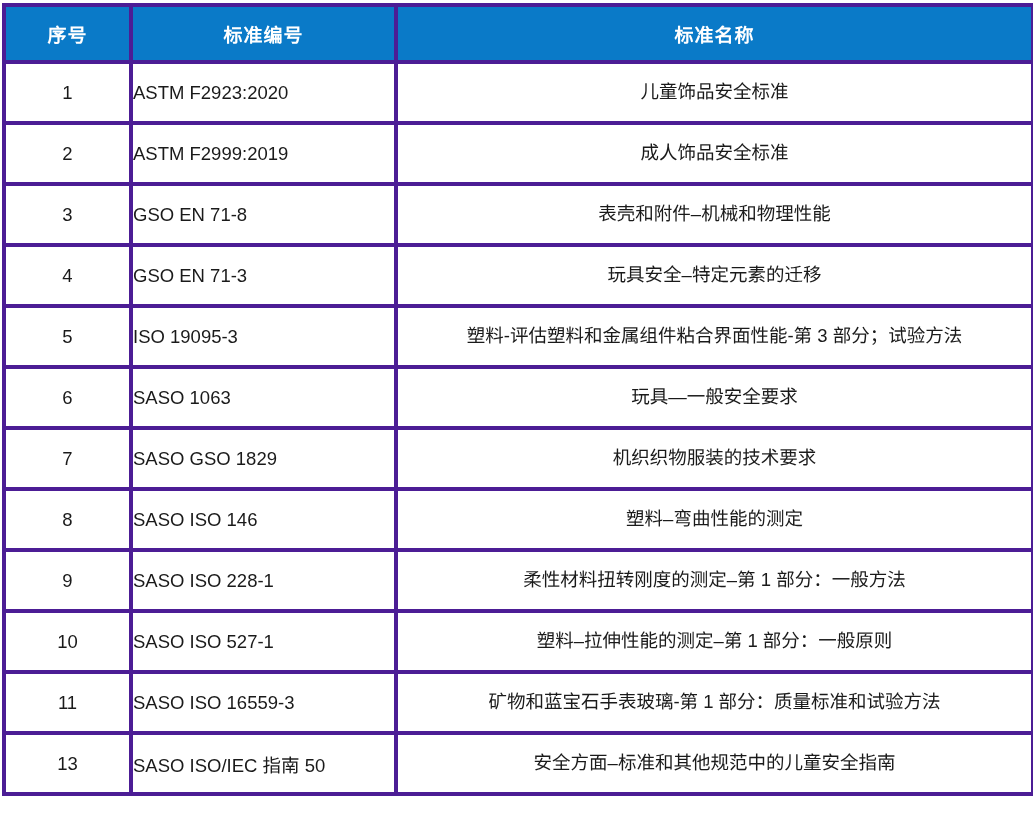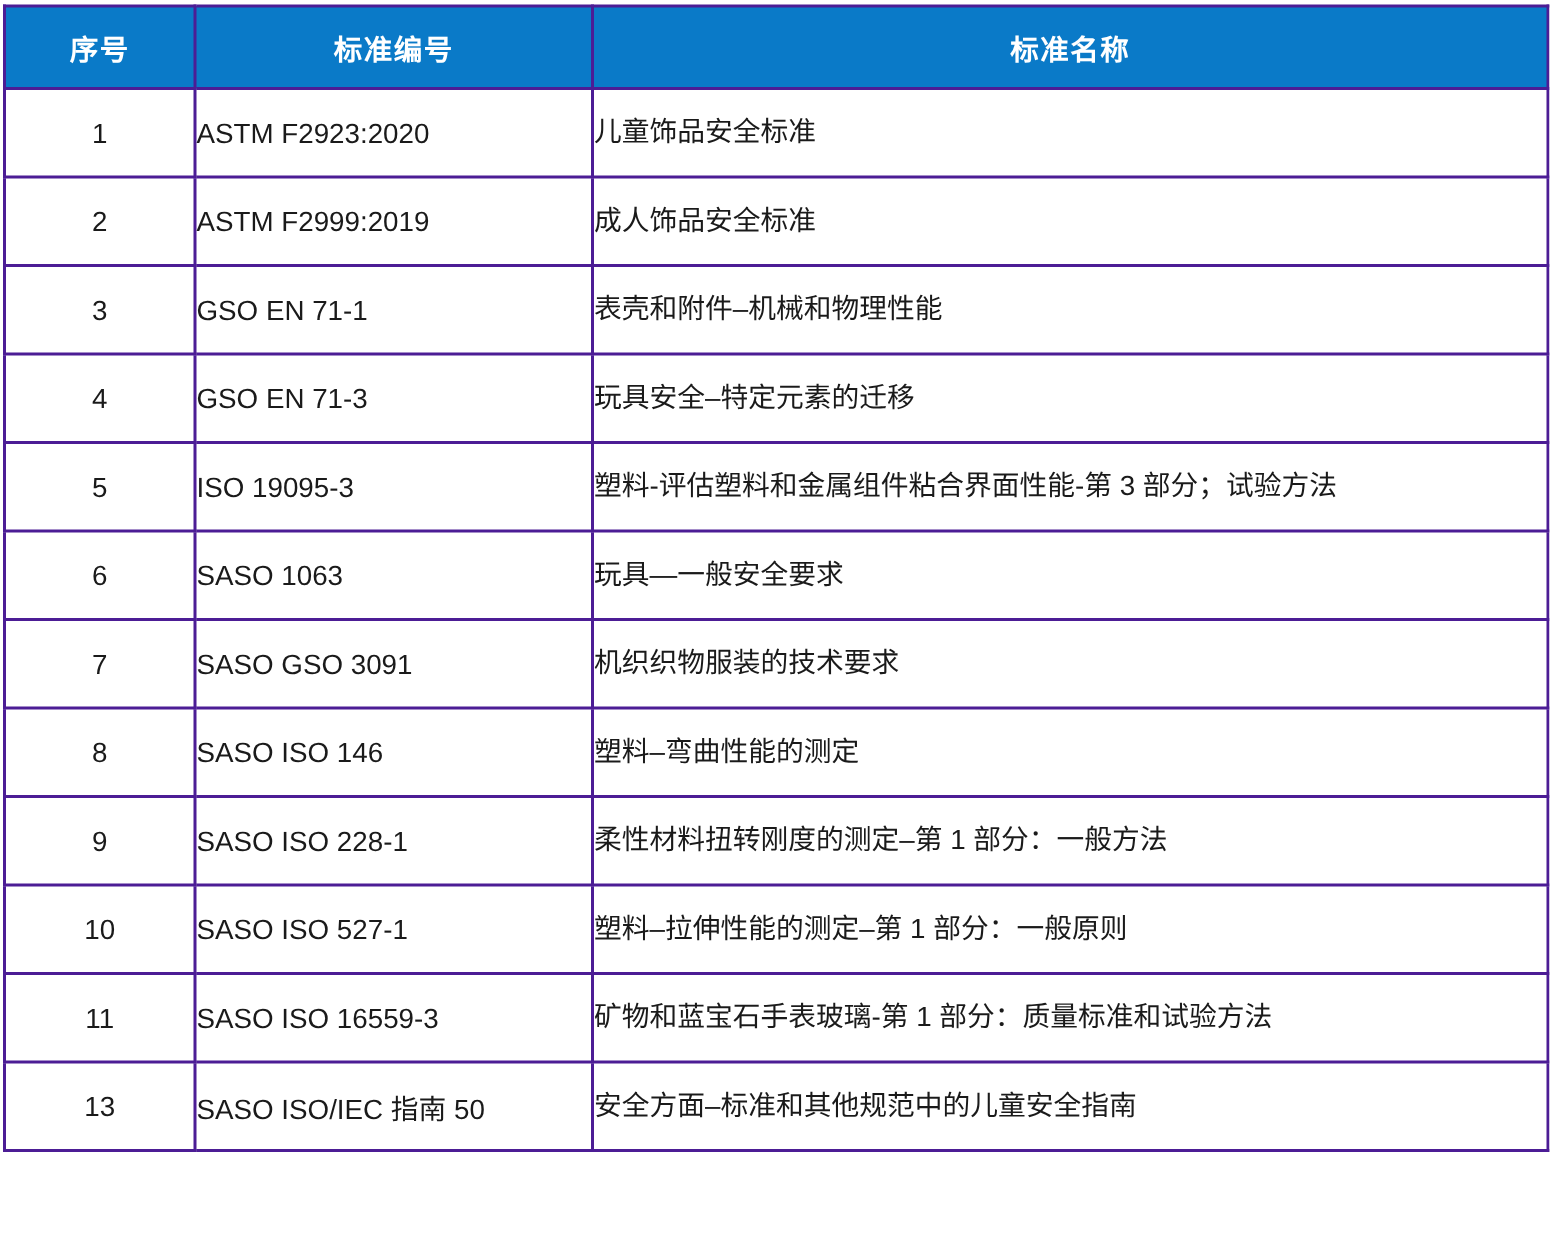--- a/index.html
+++ b/index.html
@@ -19,21 +19,21 @@
     box-sizing: border-box;
   }
   table.std-table {
     border-collapse: collapse;
     table-layout: fixed;
     width: 1029px;
     margin: 3px 0 0 2px;
   }
   table.std-table th,
   table.std-table td {
-    border: 2px solid #4c1d95;
+    border: 4px solid #4c1d95;
     padding: 0;
     vertical-align: middle;
   }
   thead th {
     background: #0a7ac8;
     color: #ffffff;
     font-size: 19px;
     font-weight: bold;
     height: 53px;
     text-align: center;
@@ -51,21 +51,21 @@
   td.cell-no {
     text-align: center;
     font-family: "Liberation Sans", "DejaVu Sans", sans-serif;
   }
   td.cell-code {
     text-align: left;
     padding-left: 19px;
     margin-left: 12px;
   }
   td.cell-name {
-    text-align: left;
+    text-align: center;
     padding-left: 17px;
     padding-right: 8px;
     line-height: 1.35;
   }
 </style>
 </head>
 <body>
 
 <div class="table-wrap">
   <table class="std-table">
@@ -87,41 +87,41 @@
         <td class="cell-code">ASTM F2923:2020</td>
         <td class="cell-name">儿童饰品安全标准</td>
       </tr>
       <tr>
         <td class="cell-no">2</td>
         <td class="cell-code">ASTM F2999:2019</td>
         <td class="cell-name">成人饰品安全标准</td>
       </tr>
       <tr>
         <td class="cell-no">3</td>
-        <td class="cell-code">GSO EN 71-1</td>
+        <td class="cell-code">GSO EN 71-8</td>
         <td class="cell-name">表壳和附件–机械和物理性能</td>
       </tr>
       <tr>
         <td class="cell-no">4</td>
         <td class="cell-code">GSO EN 71-3</td>
         <td class="cell-name">玩具安全–特定元素的迁移</td>
       </tr>
       <tr>
         <td class="cell-no">5</td>
         <td class="cell-code">ISO 19095-3</td>
         <td class="cell-name">塑料-评估塑料和金属组件粘合界面性能-第 3 部分；试验方法</td>
       </tr>
       <tr>
         <td class="cell-no">6</td>
         <td class="cell-code">SASO 1063</td>
         <td class="cell-name">玩具—一般安全要求</td>
       </tr>
       <tr>
         <td class="cell-no">7</td>
-        <td class="cell-code">SASO GSO 3091</td>
+        <td class="cell-code">SASO GSO 1829</td>
         <td class="cell-name">机织织物服装的技术要求</td>
       </tr>
       <tr>
         <td class="cell-no">8</td>
         <td class="cell-code">SASO ISO 146</td>
         <td class="cell-name">塑料–弯曲性能的测定</td>
       </tr>
       <tr>
         <td class="cell-no">9</td>
         <td class="cell-code">SASO ISO 228-1</td>

